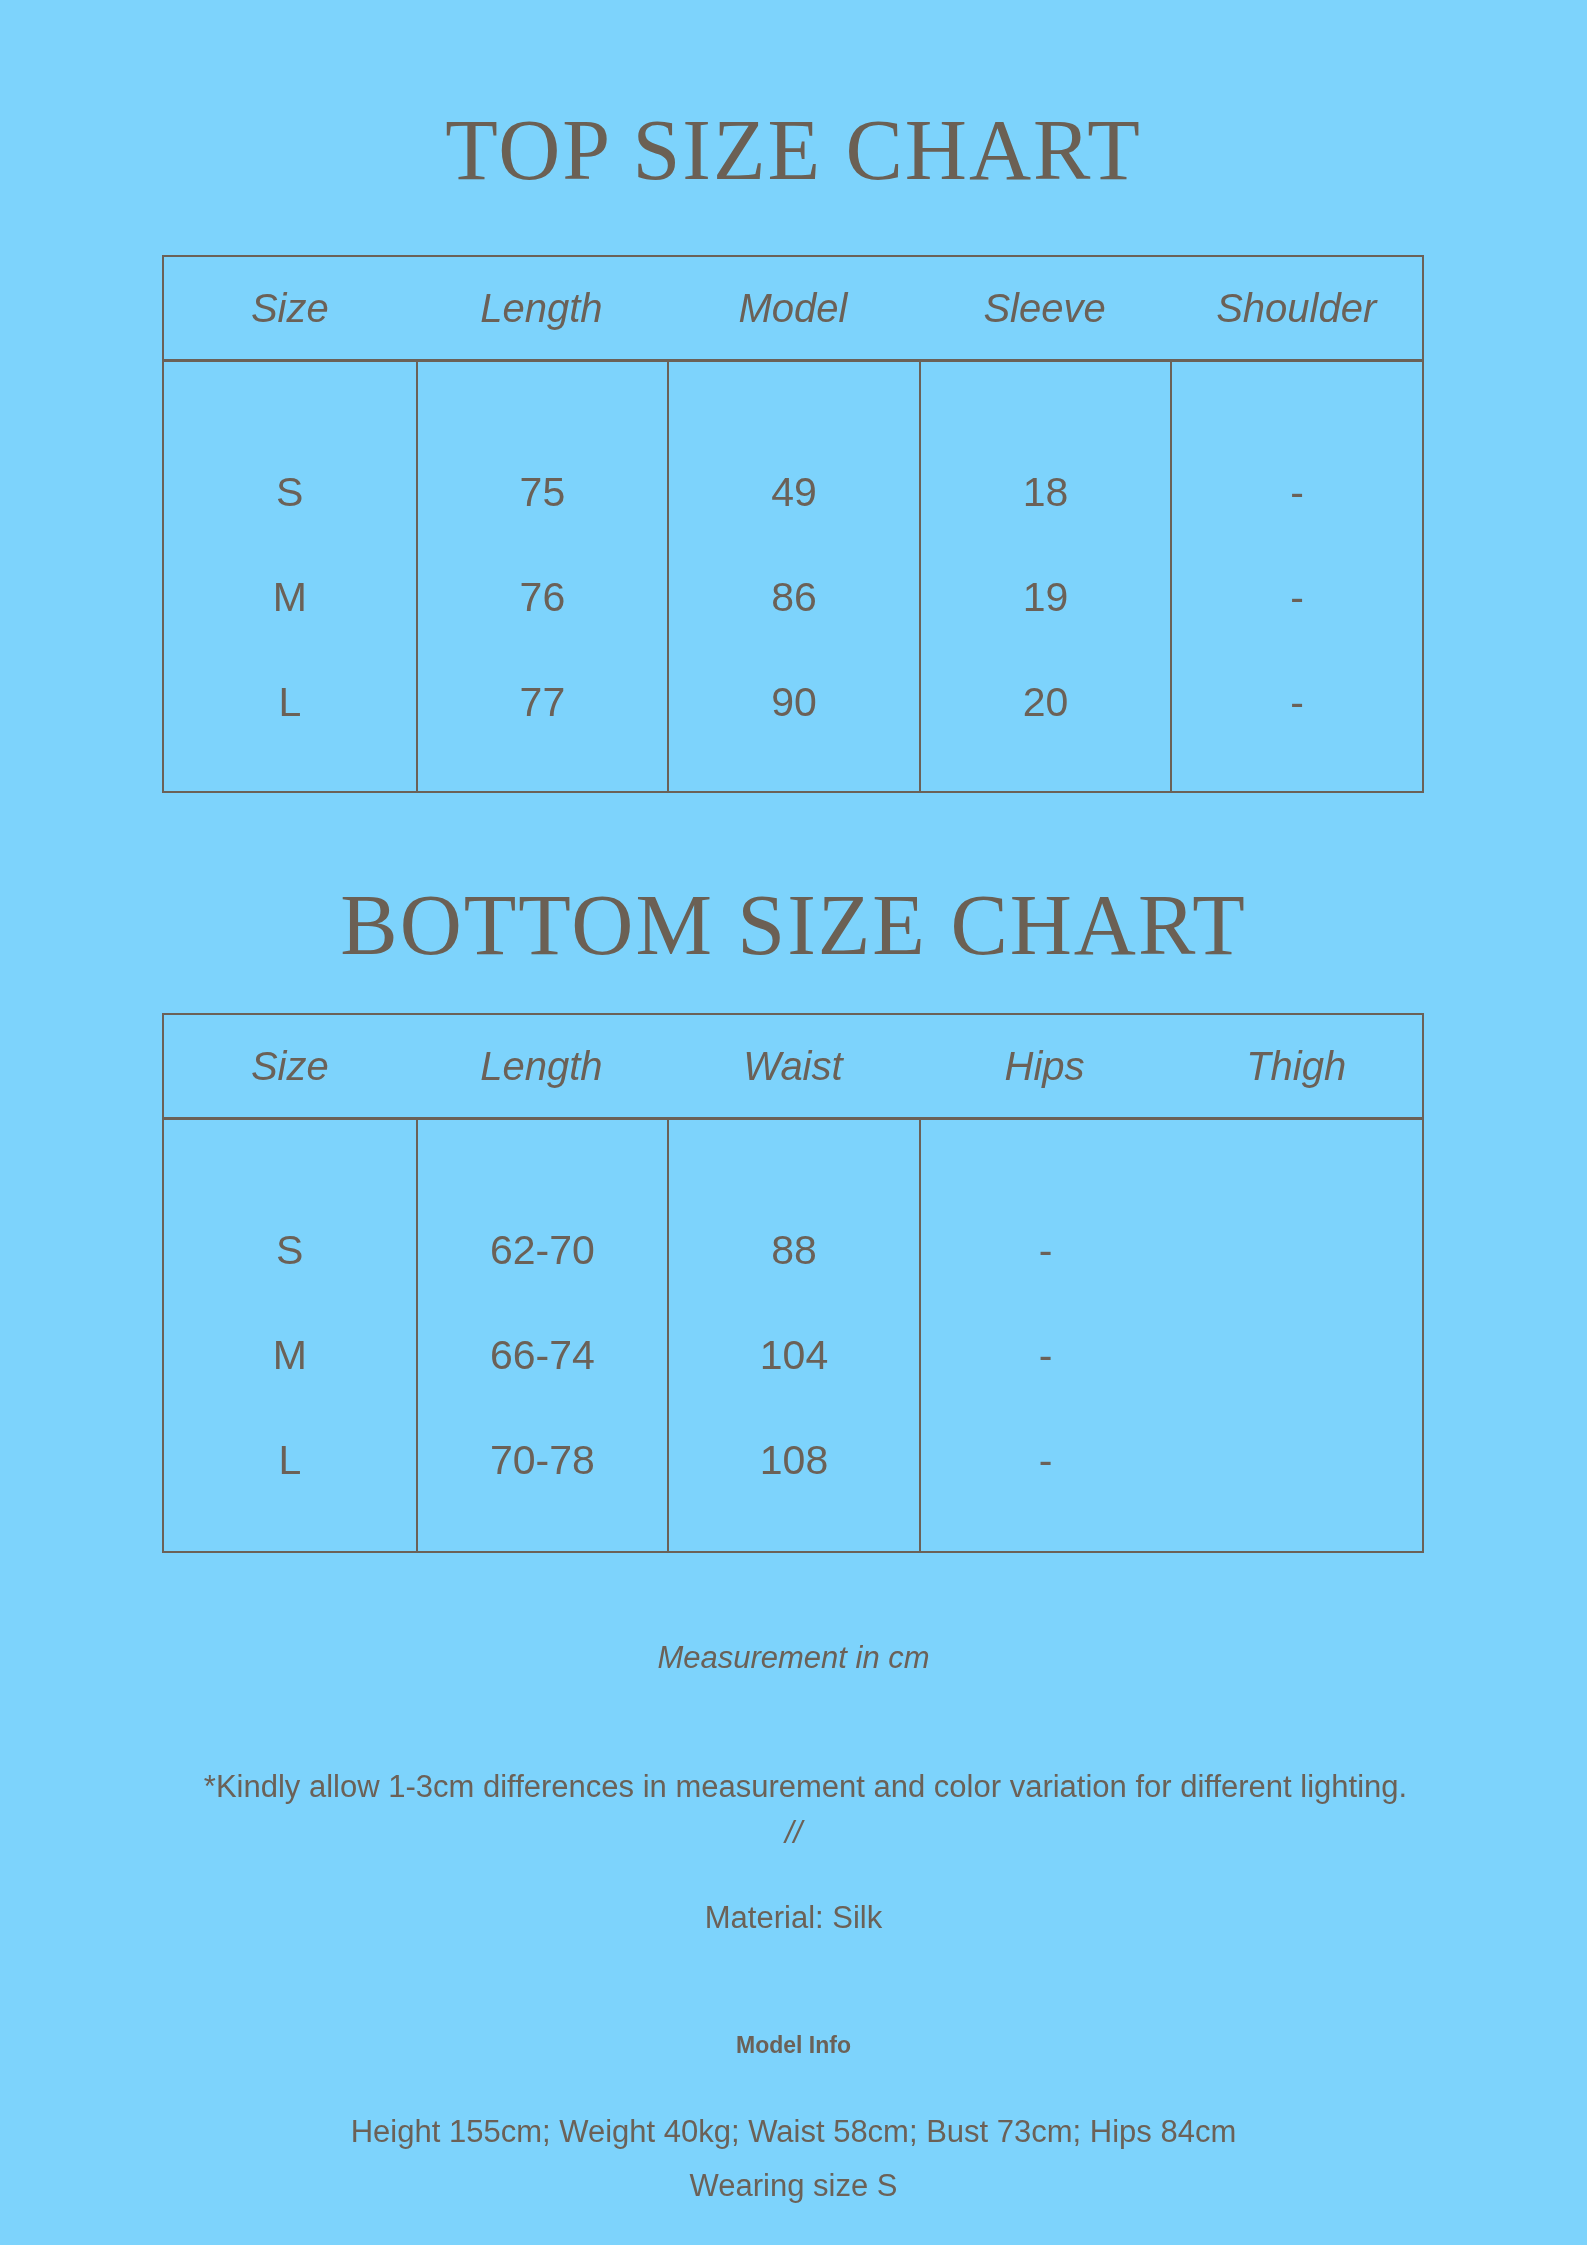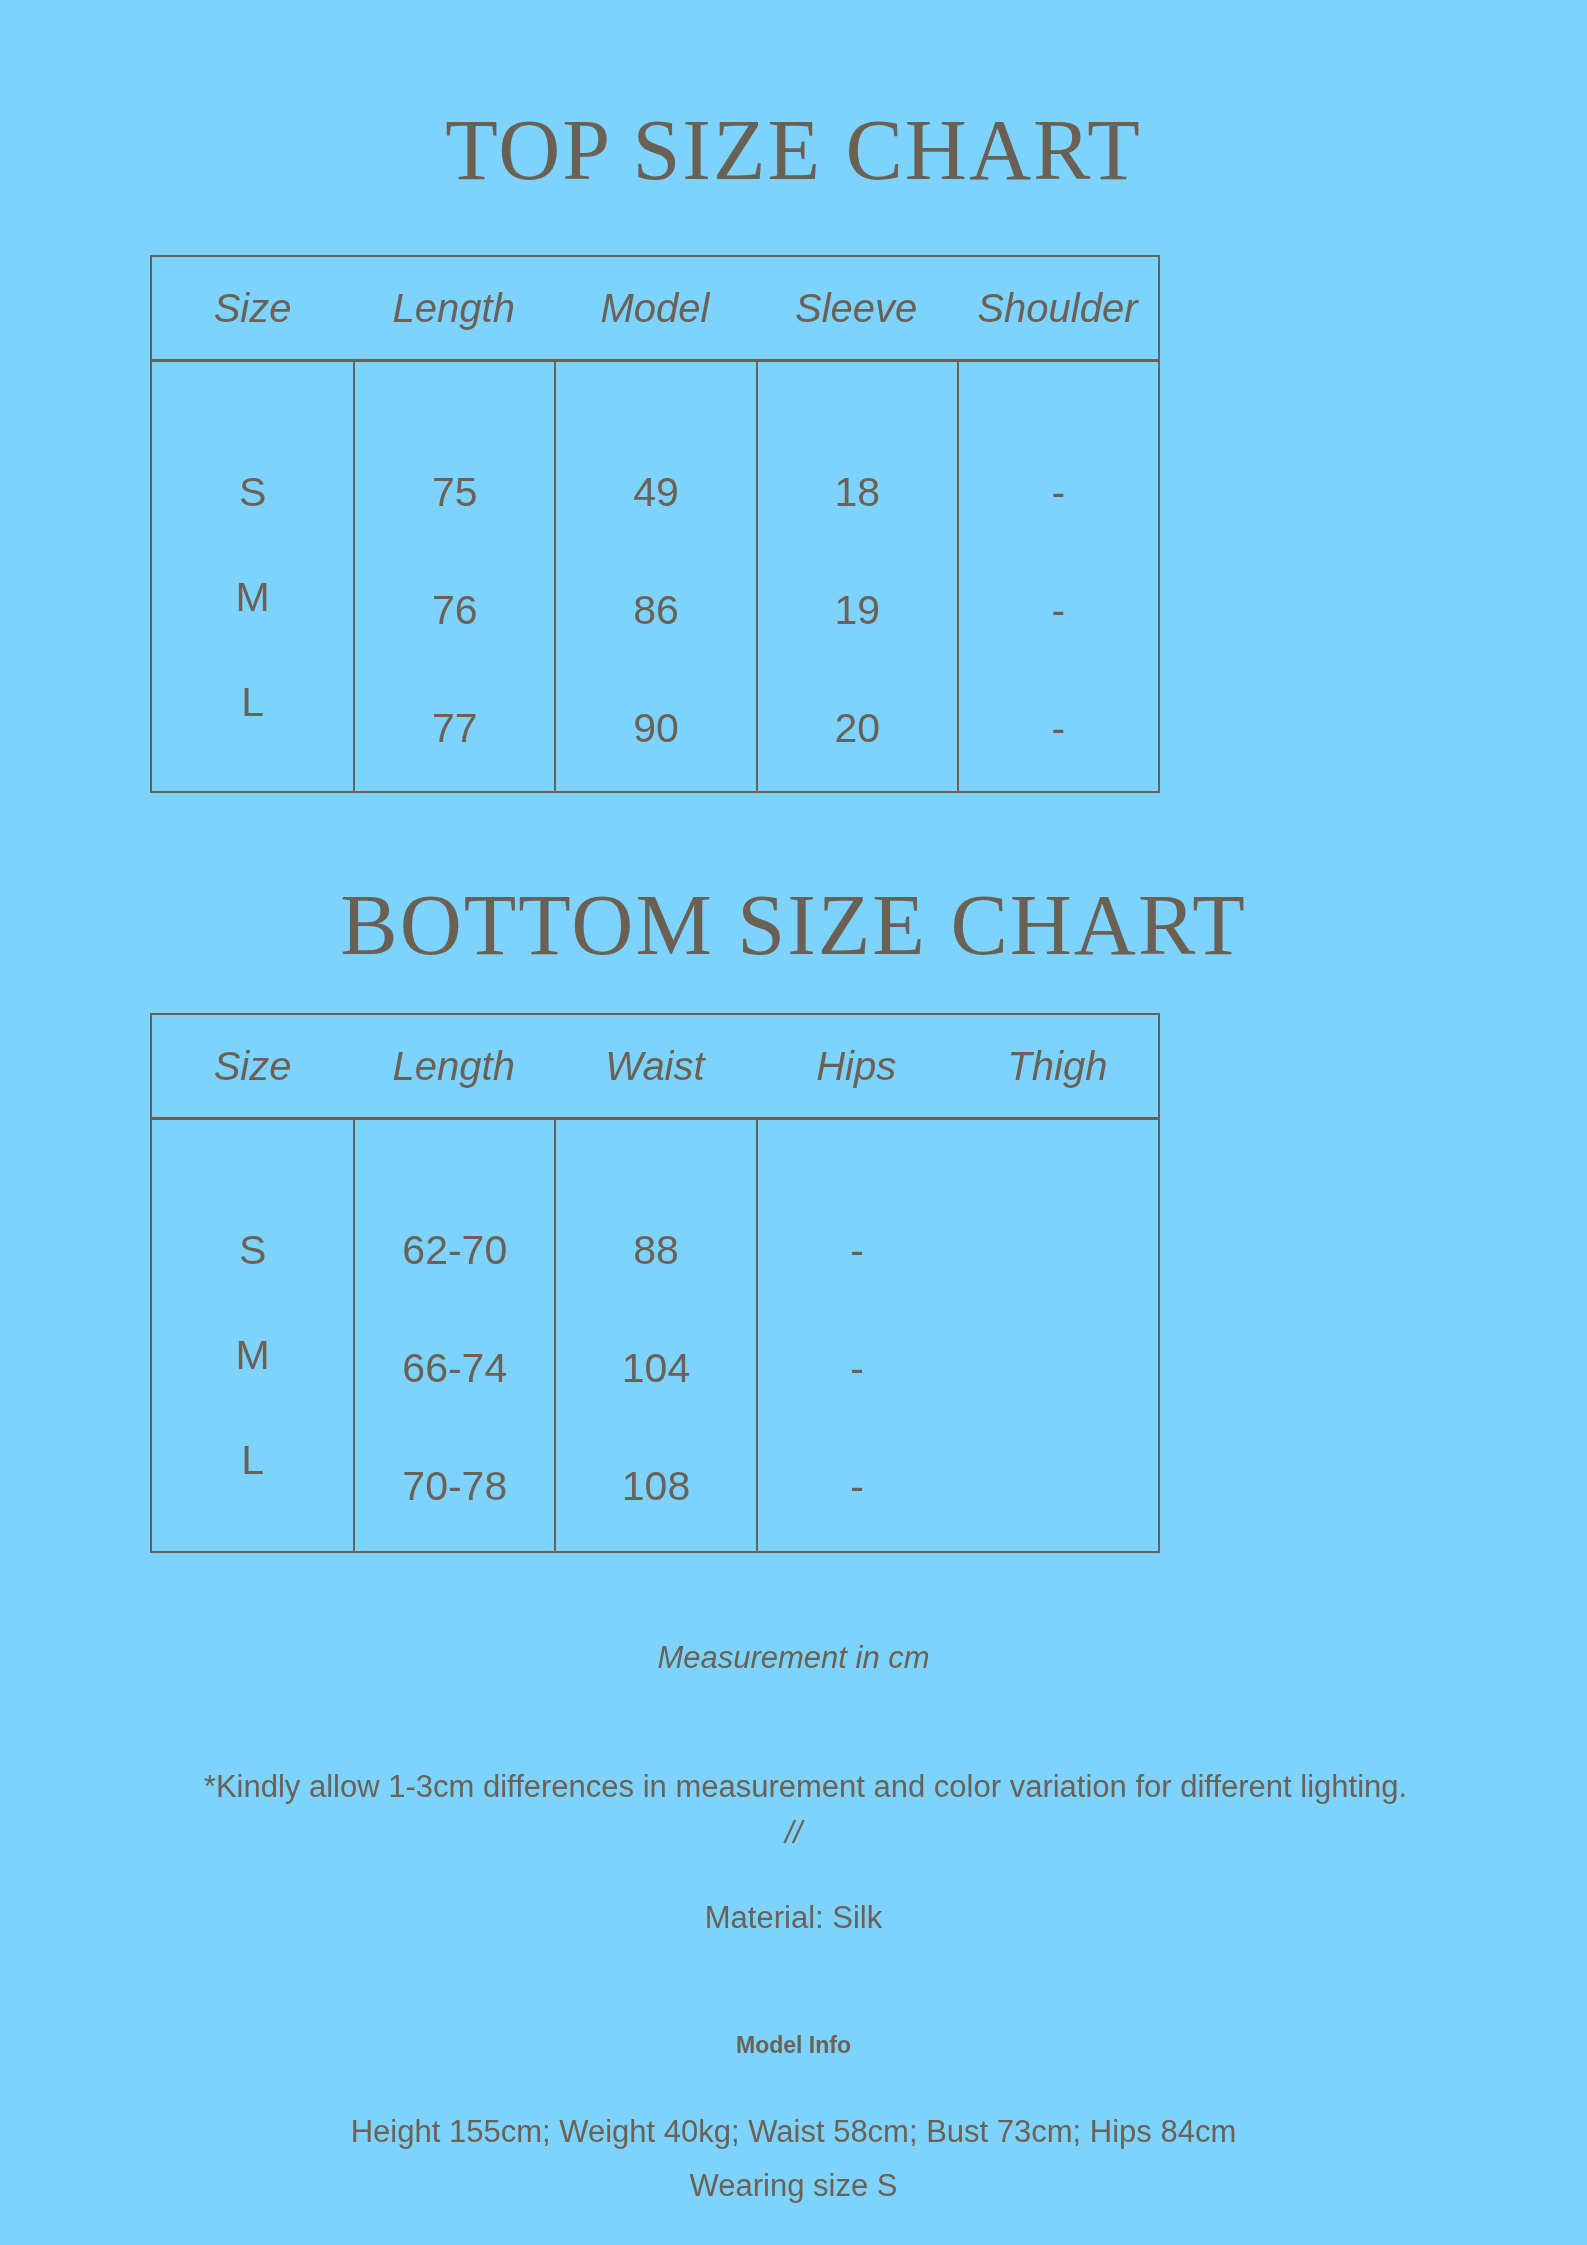--- a/index.html
+++ b/index.html
@@ -23,22 +23,22 @@
     font-size: 86px;
     line-height: 86px;
     letter-spacing: 2px;
     color: #6b6054;
   }
   #top-title { top: 107px; }
   #bottom-title { top: 882px; }
 
   .size-table {
     position: absolute;
-    left: 150px;
-    width: 1010px;
+    left: 162px;
+    width: 1262px;
     box-sizing: border-box;
     border: 2px solid #6b6157;
     background: transparent;
   }
   #top-table { top: 255px; height: 538px; }
   #bottom-table { top: 1013px; height: 540px; }
 
   .thead {
     height: 102px;
     border-bottom: 3px solid #6b6157;
@@ -56,21 +56,21 @@
     grid-template-columns: repeat(5, 1fr);
     height: calc(100% - 105px);
   }
   .tcol {
     box-sizing: border-box;
     padding-top: 78px;
     display: flex;
     flex-direction: column;
     align-items: stretch;
   }
-  .tcol + .tcol { border-left: 2px solid #6b6157; gap: 13px; }
+  .tcol + .tcol { border-left: 2px solid #6b6157; }
   .cell {
     height: 105px;
     display: flex;
     align-items: center;
     justify-content: center;
     font-size: 41px;
   }
 
   .note {
     position: absolute;

